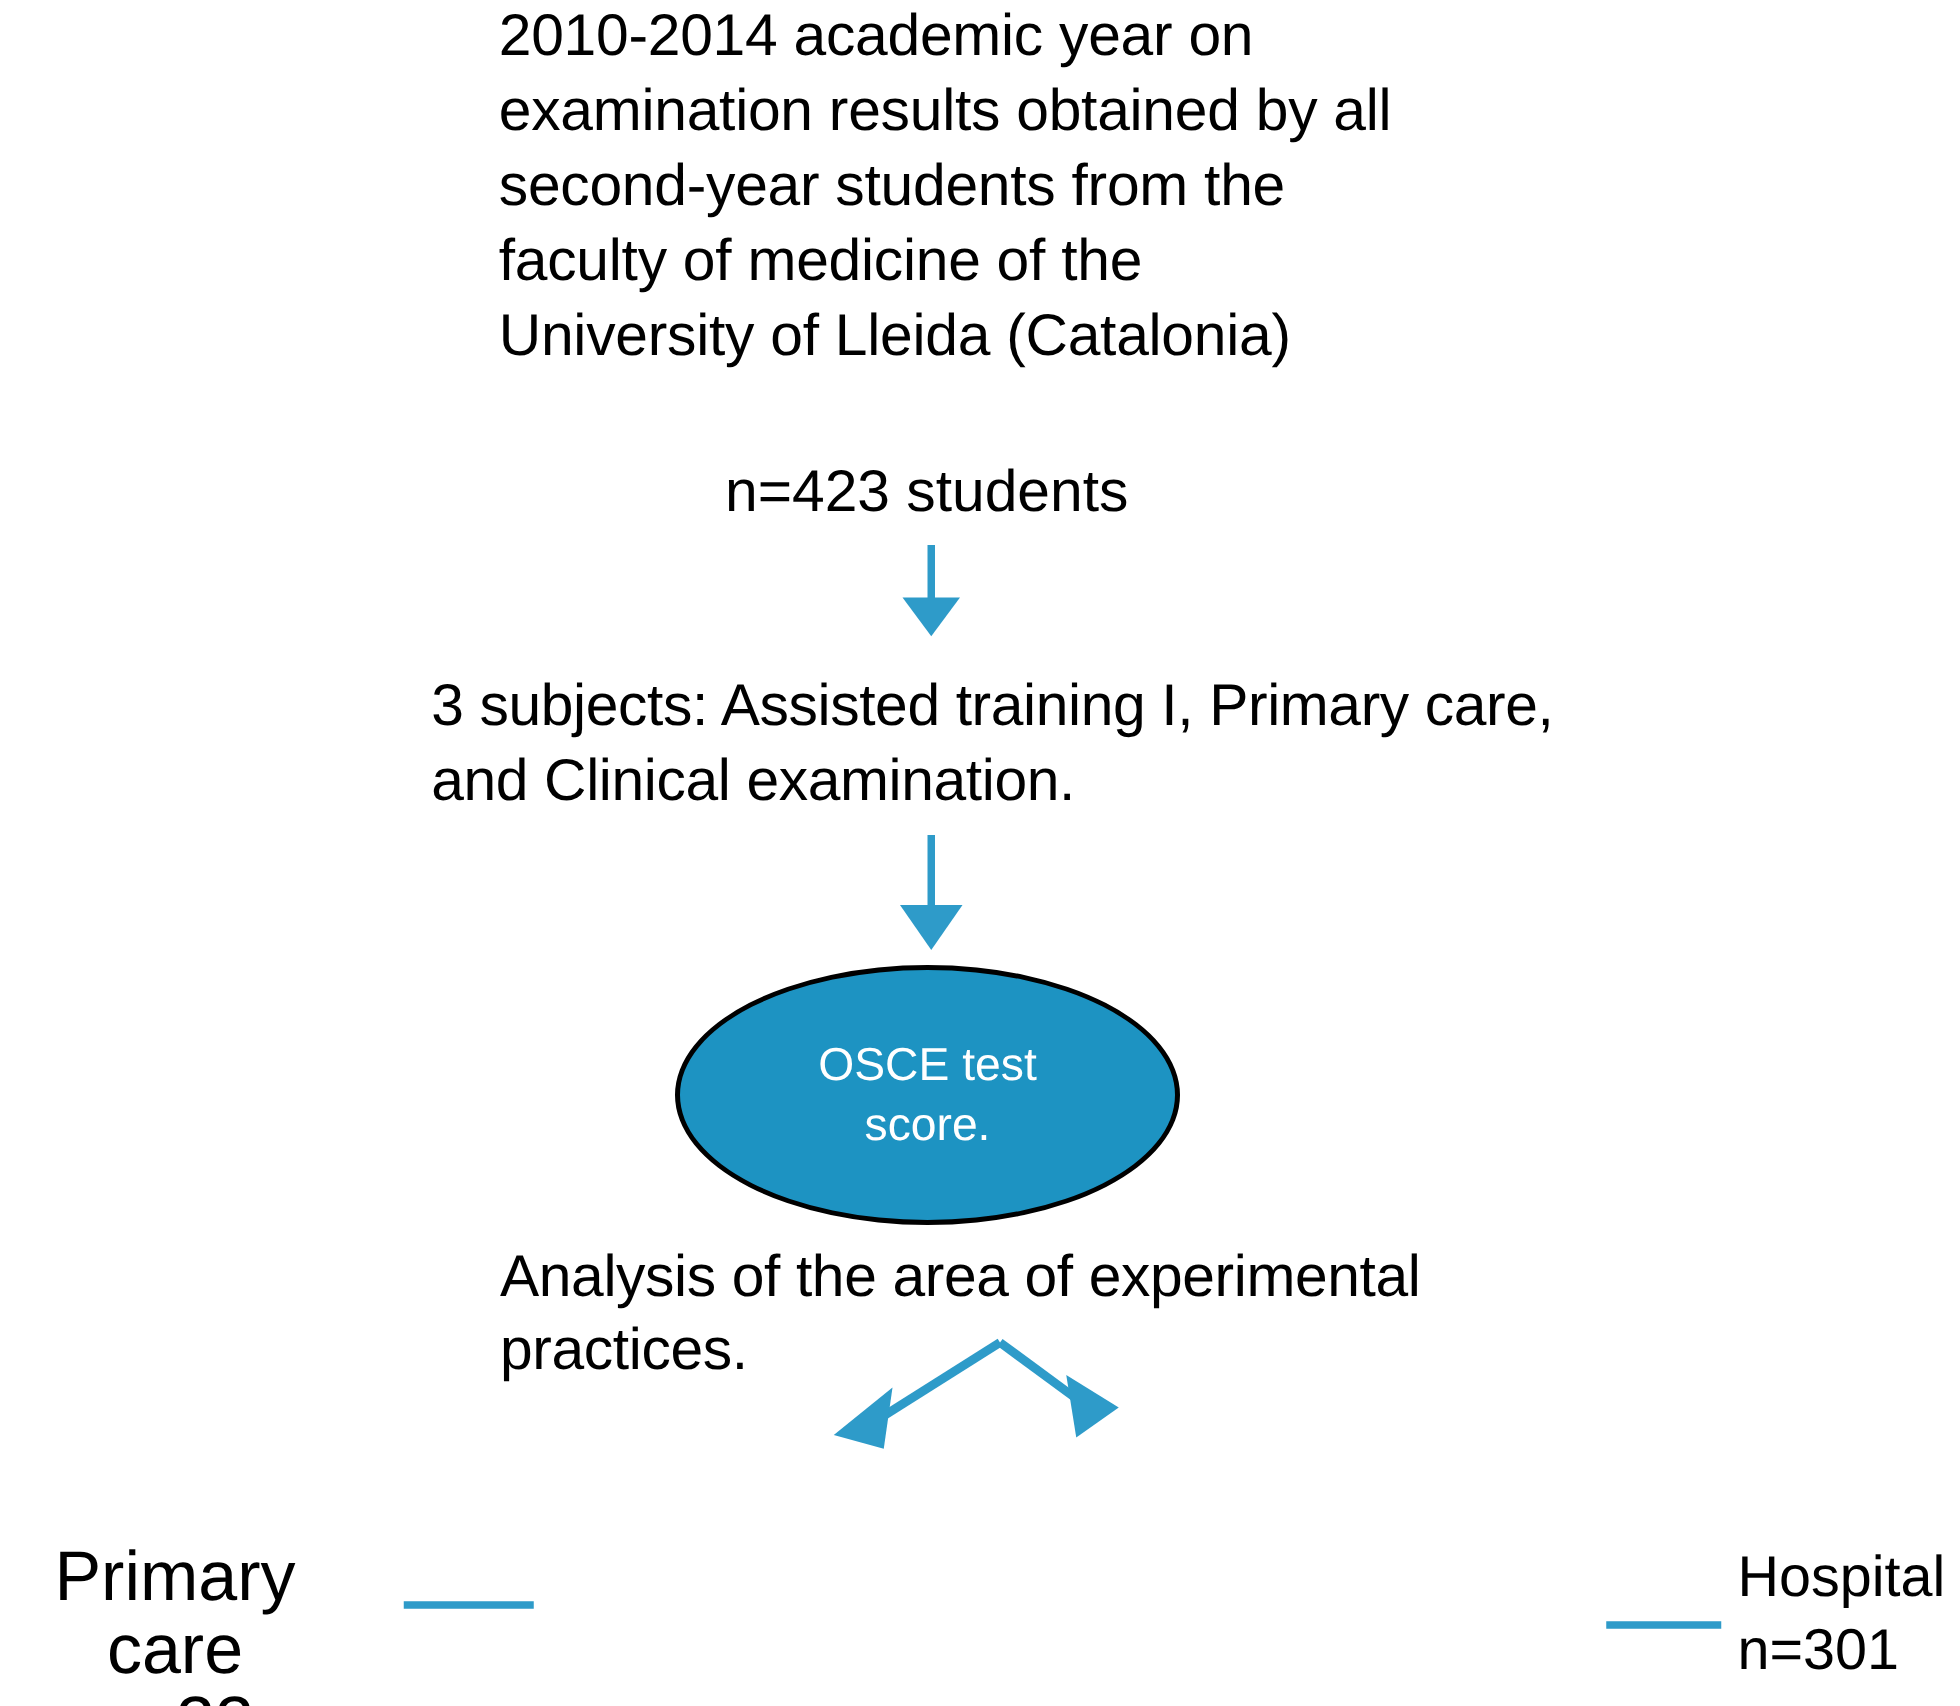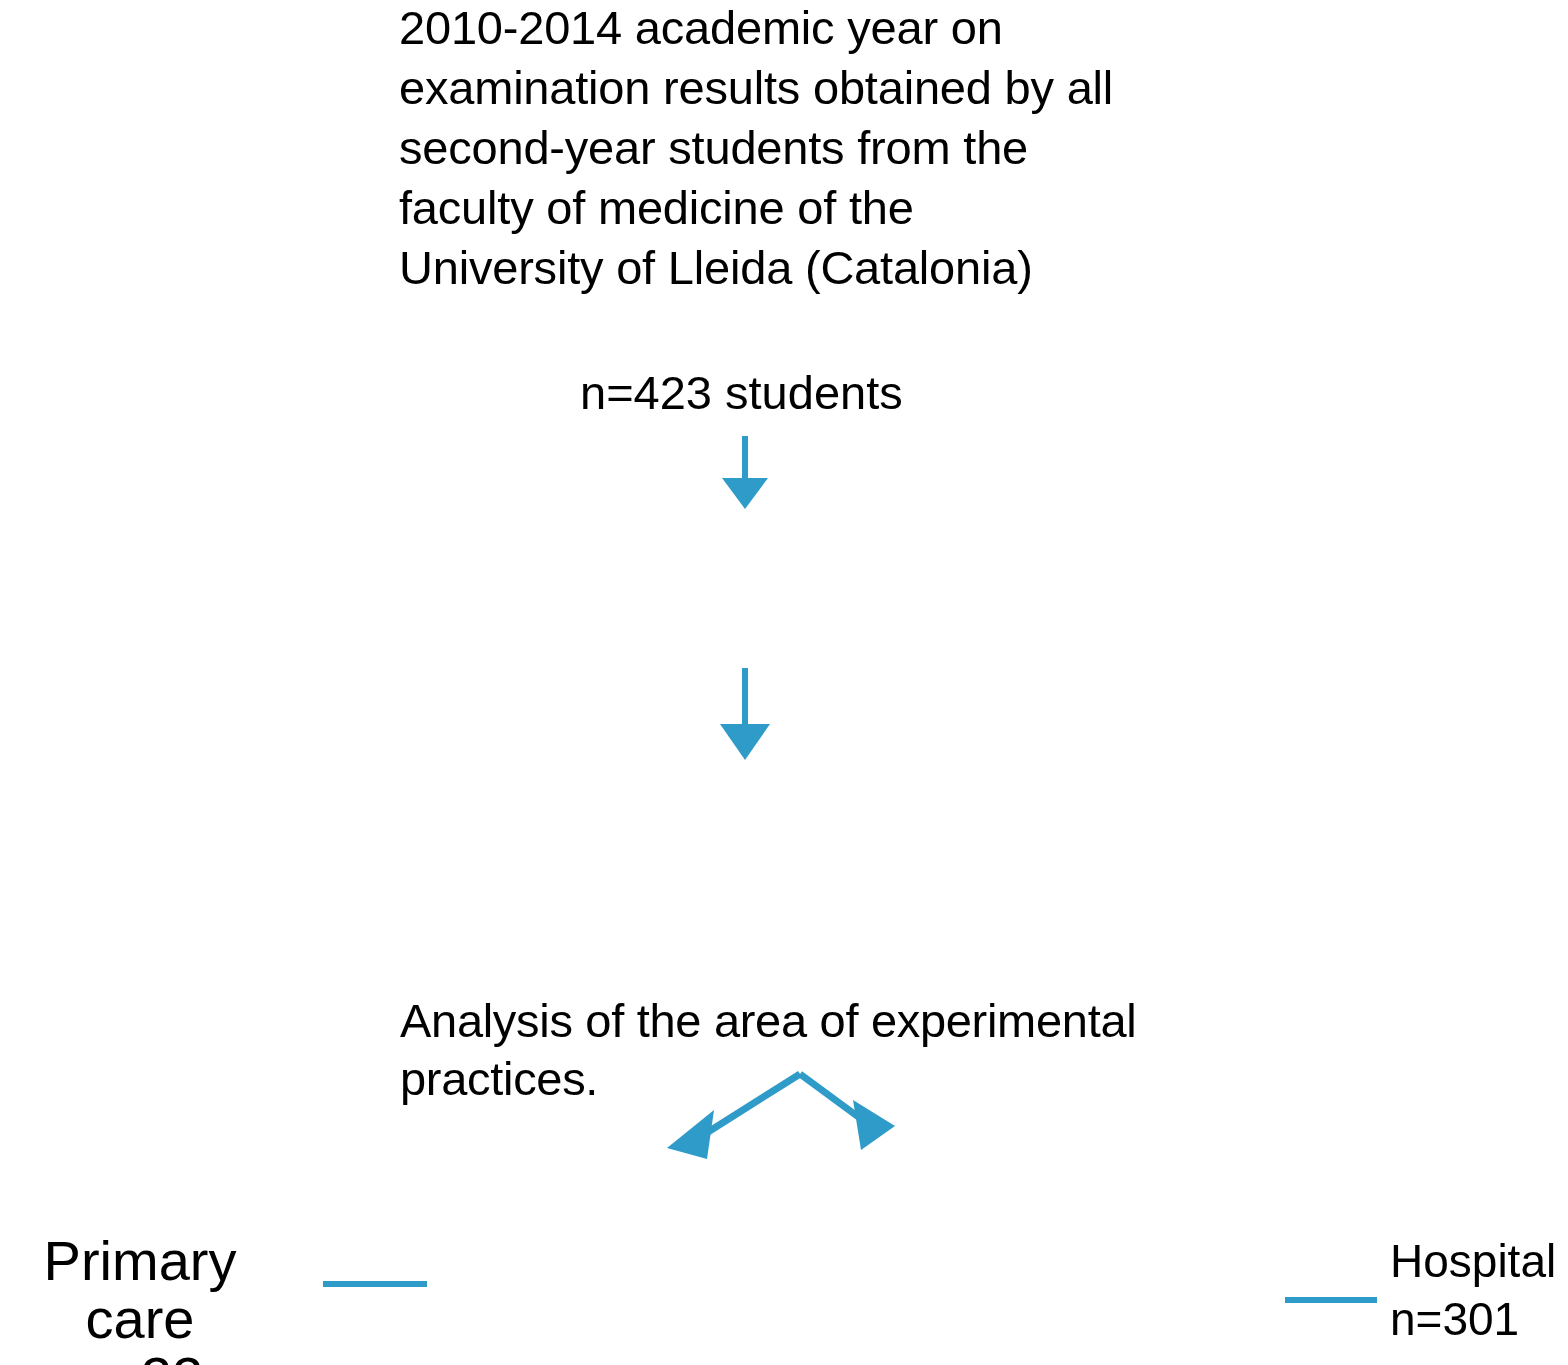--- a/index.html
+++ b/index.html
@@ -141,21 +141,27 @@
 <div class="canvas">
 
   <div class="txt" id="study-description">2010-2014 academic year on
 examination results obtained by all
 second-year students from the
 faculty of medicine of the
 University of Lleida (Catalonia)</div>
 
   <div class="txt" id="sample-size">n=423 students</div>
 
+  <div class="txt" id="subjects">3 subjects: Assisted training I, Primary care,
+and Clinical examination.</div>
 
+  <div id="osce-ellipse">
+    <div id="osce-ellipse-label">OSCE test
+score.</div>
+  </div>
 
   <div class="txt" id="analysis-text">Analysis of the area of experimental
 practices.</div>
 
   <div class="txt" id="primary-care-label">Primary care
 n=22</div>
 
 
   <div class="txt" id="hospital-label">Hospital
 n=301</div>

